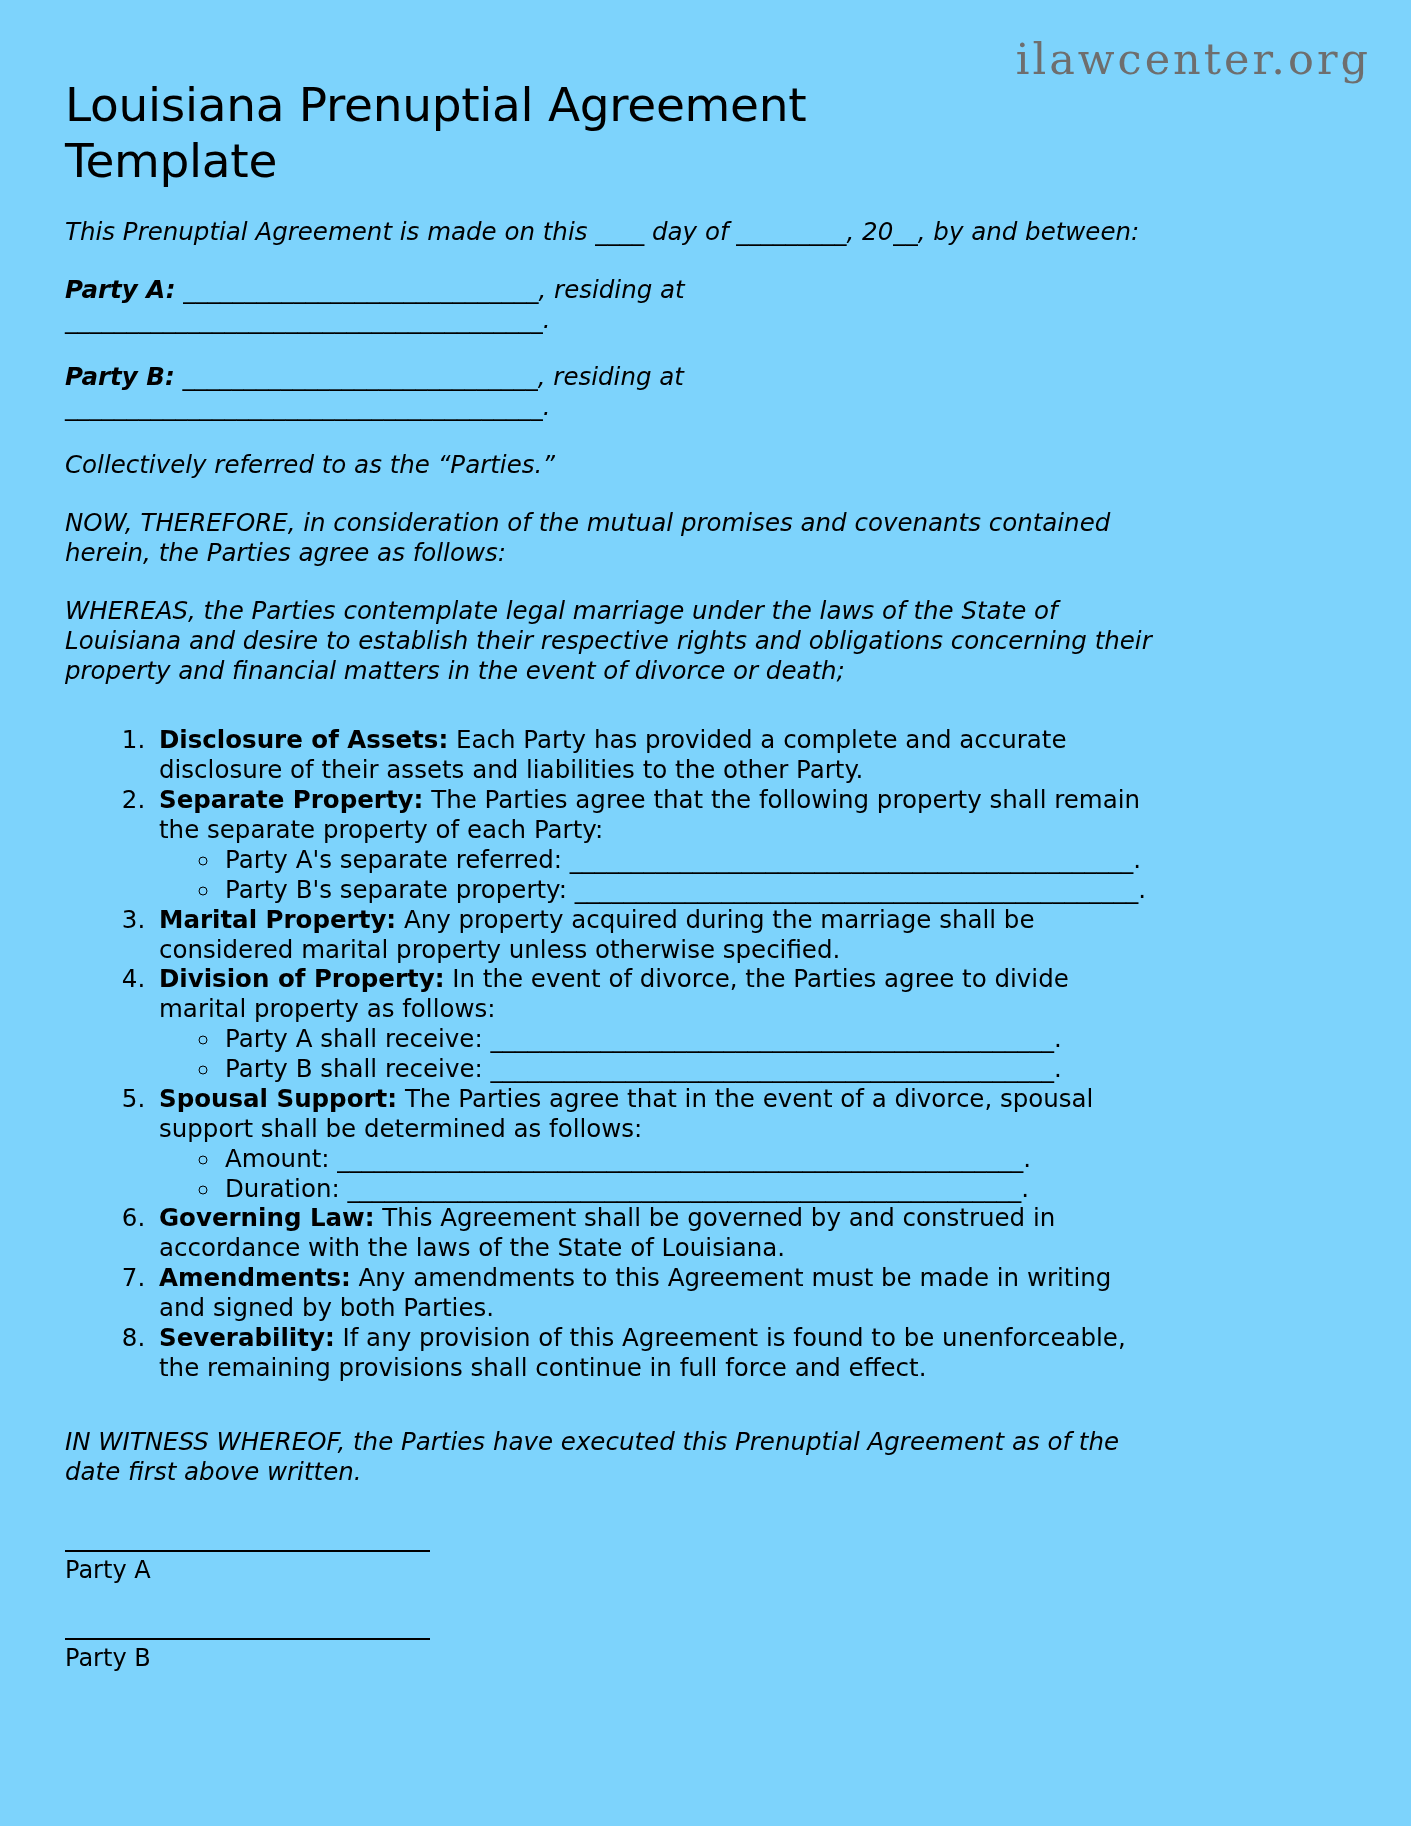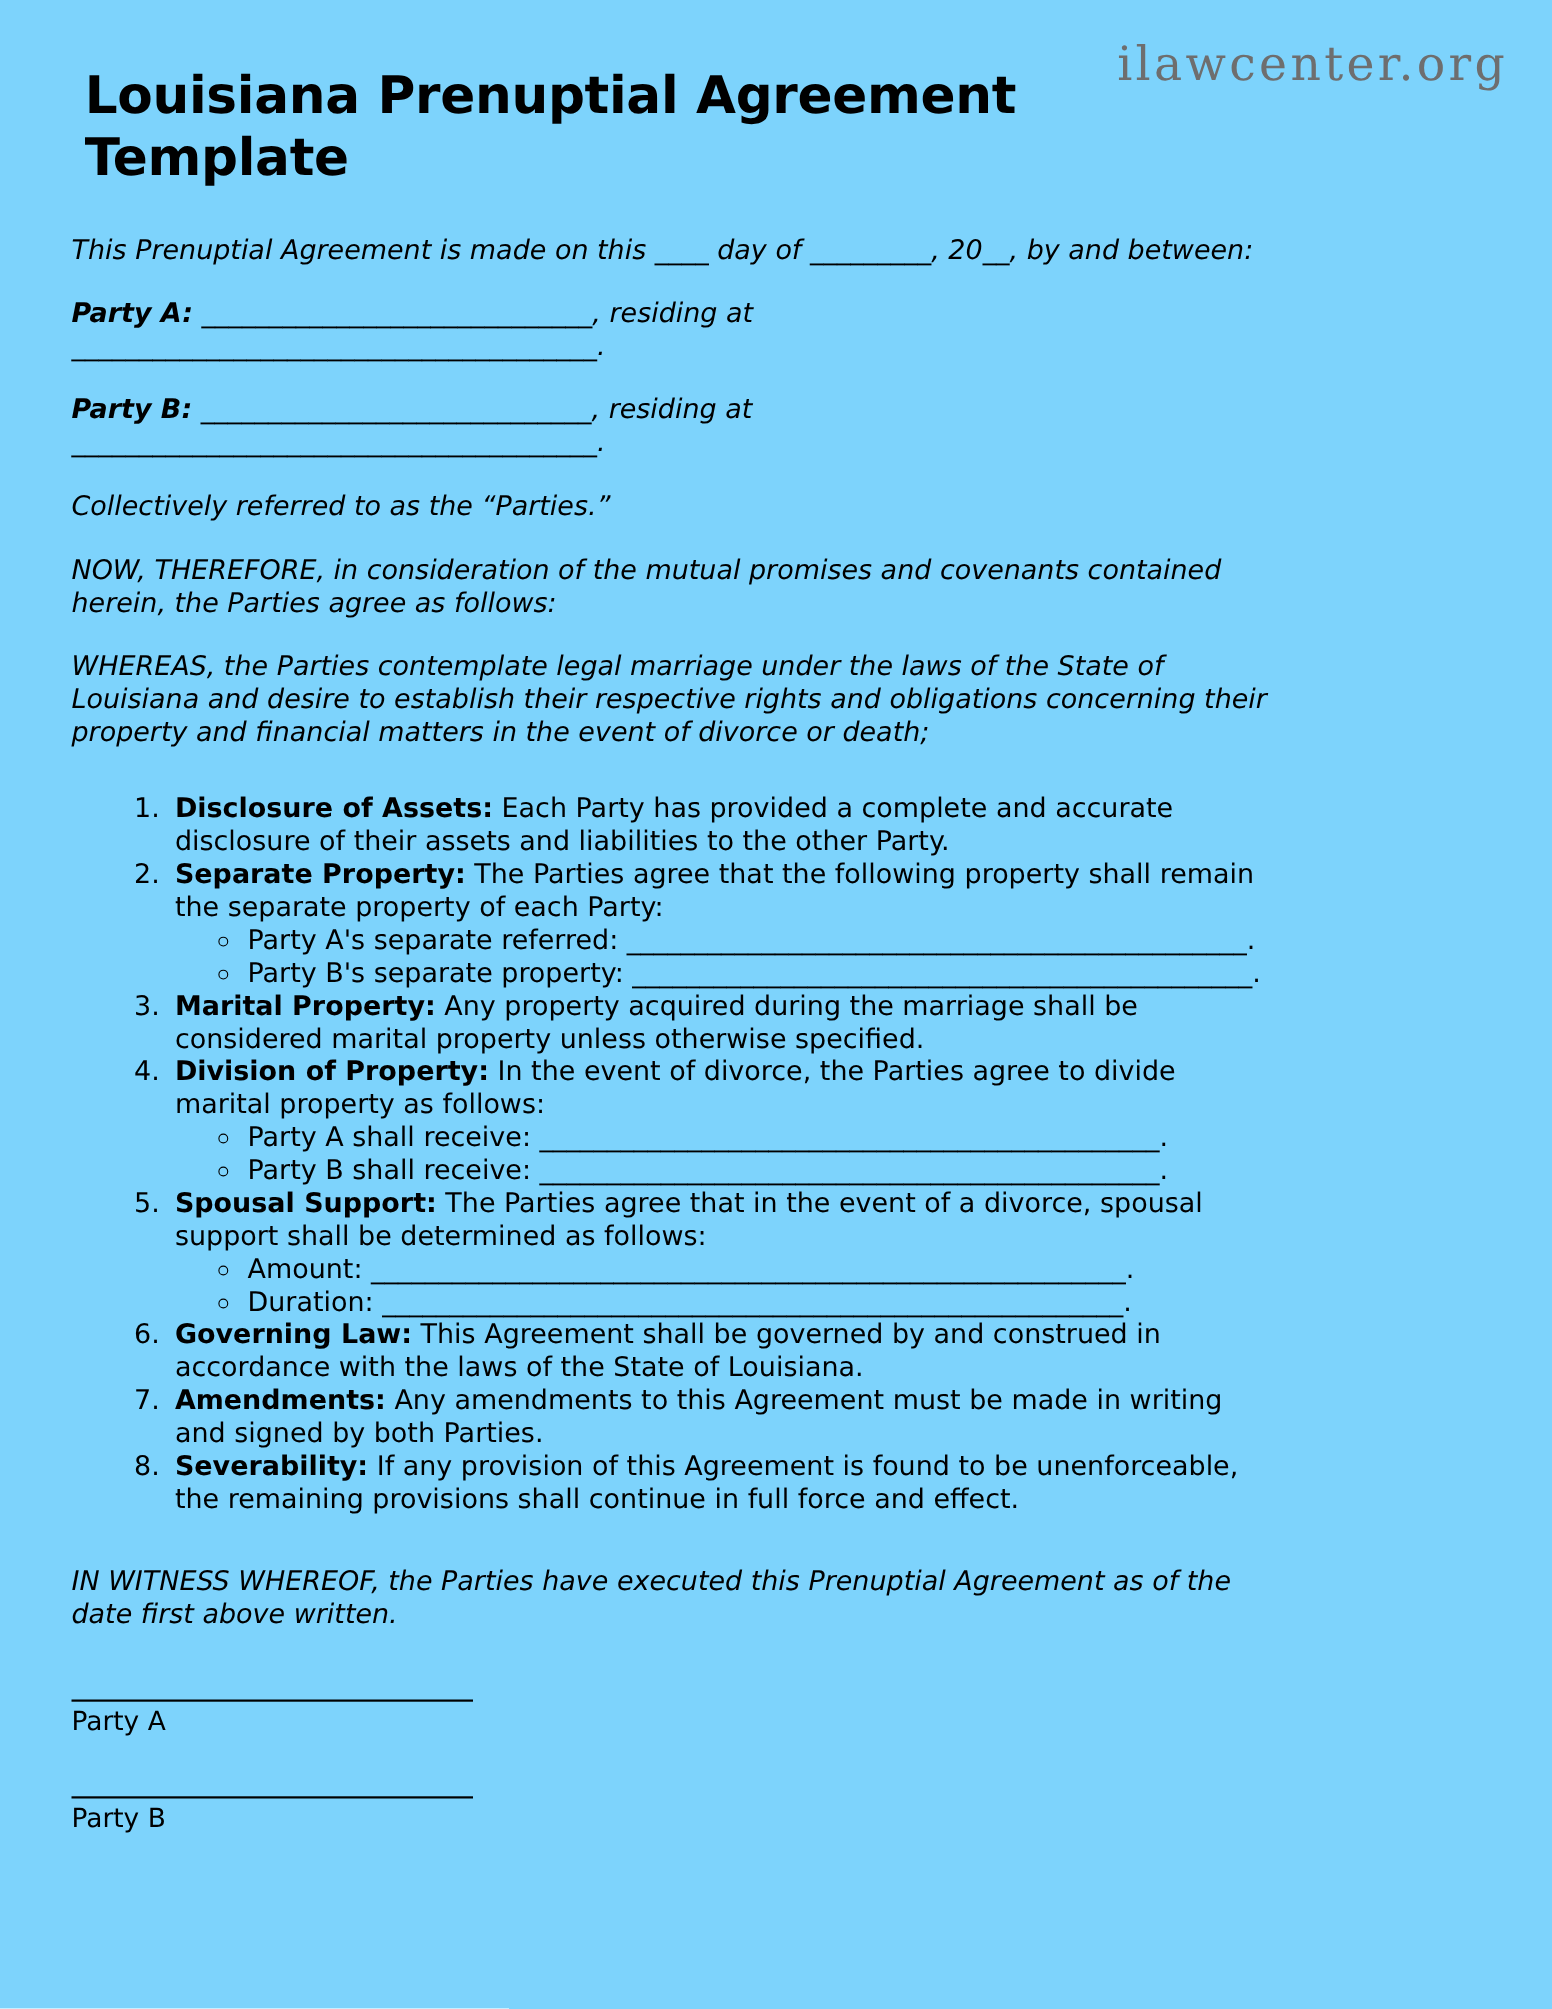--- a/index.html
+++ b/index.html
@@ -32,25 +32,25 @@
     line-height: 1;
   }
   .content {
     position: absolute;
     left: 65px;
     top: 0;
     width: 1100px;
   }
   h1.doc-title {
     font-family: "DejaVu Sans", sans-serif;
-    font-weight: bold;
+    font-weight: normal;
     font-size: 47px;
     line-height: 1.19;
-    margin: 12px;
-    padding-top: 48px;
+    margin: 0;
+    padding-top: 77px;
     letter-spacing: -0.3px;
     color: #000;
     max-width: 880px;
   }
   p.para {
     font-size: 24.5px;
     line-height: 1.22;
     margin: 0;
     padding-top: 28px;
     color: #000;

